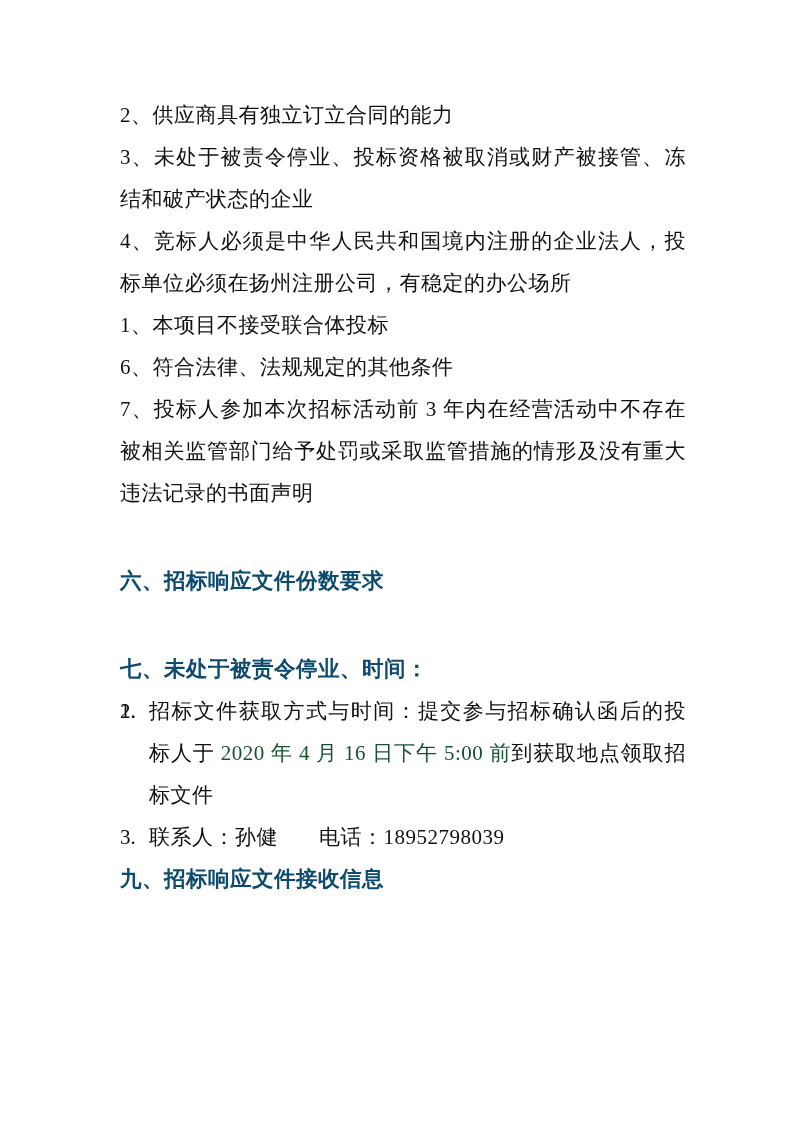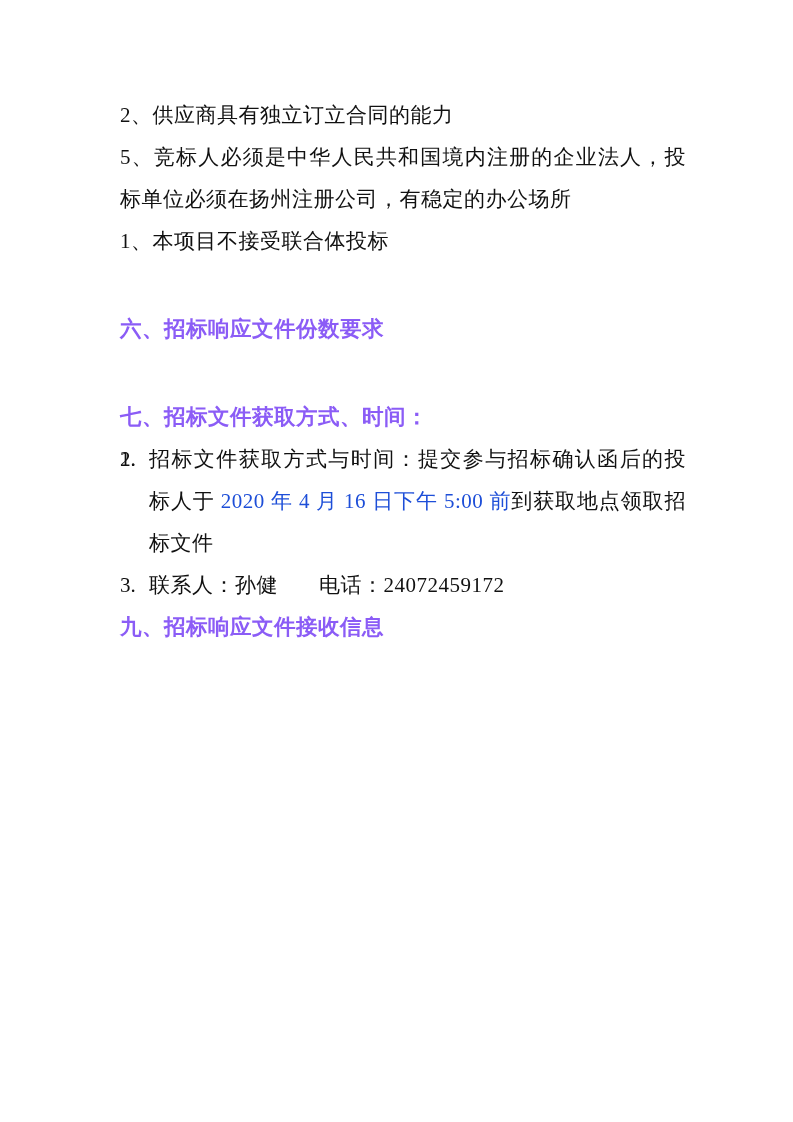--- a/index.html
+++ b/index.html
@@ -25,73 +25,76 @@
     margin: 0;
     line-height: 42px;
     text-align: justify;
     text-justify: inter-character;
   }
   .heading {
     margin: 0;
     font-size: 21.5px;
     line-height: 42px;
     font-weight: bold;
-    color: #8b5cf6;
+    color: #0c4a6e;
   }
   .mt-section { margin-top: 46px; }
   .olist { margin: 0; }
   .olist-item {
     position: relative;
     margin: 0;
     padding-left: 29px;
     line-height: 42px;
     text-align: justify;
     text-justify: inter-character;
   }
   .olist-item .num {
     position: absolute;
     left: 0;
     top: 0;
     letter-spacing: 0;
   }
-  .red { color: #1d4ed8; }
+  .red { color: #14532d; }
   .phone { margin-left: 41px; }
 </style>
 </head>
 <body>
 
 <div class="page">
 
   <section>
     <p class="para">2、供应商具有独立订立合同的能力</p>
-    <p class="para">5、竞标人必须是中华人民共和国境内注册的企业法人，投标单位必须在扬州注册公司，有稳定的办公场所</p>
+    <p class="para">3、未处于被责令停业、投标资格被取消或财产被接管、冻结和破产状态的企业</p>
+    <p class="para">4、竞标人必须是中华人民共和国境内注册的企业法人，投标单位必须在扬州注册公司，有稳定的办公场所</p>
     <p class="para">1、本项目不接受联合体投标</p>
+    <p class="para">6、符合法律、法规规定的其他条件</p>
+    <p class="para">7、投标人参加本次招标活动前 3 年内在经营活动中不存在被相关监管部门给予处罚或采取监管措施的情形及没有重大违法记录的书面声明</p>
   </section>
 
   <section>
     <h2 class="heading mt-section">六、招标响应文件份数要求</h2>
   </section>
 
   <section>
-    <h2 class="heading mt-section">七、招标文件获取方式、时间：</h2>
+    <h2 class="heading mt-section">七、未处于被责令停业、时间：</h2>
 
     <div class="olist">
 
       <div class="olist-item">
         <span class="num">1.</span>
       </div>
 
       <div class="olist-item">
         <span class="num">2.</span>
         <span><span>招标文件获取方式与时间：提交参与招标确认函后的投标人于 </span><span class="red">2020 年 4 月 16 日下午 5:00 前</span><span>到获取地点领取招标文件</span></span>
       </div>
 
       <div class="olist-item">
         <span class="num">3.</span>
-        <span>联系人：孙健</span><span class="phone">电话：24072459172</span>
+        <span>联系人：孙健</span><span class="phone">电话：18952798039</span>
       </div>
 
     </div>
   </section>
 
   <section>
     <h2 class="heading">九、招标响应文件接收信息</h2>
   </section>
 
 </div>

